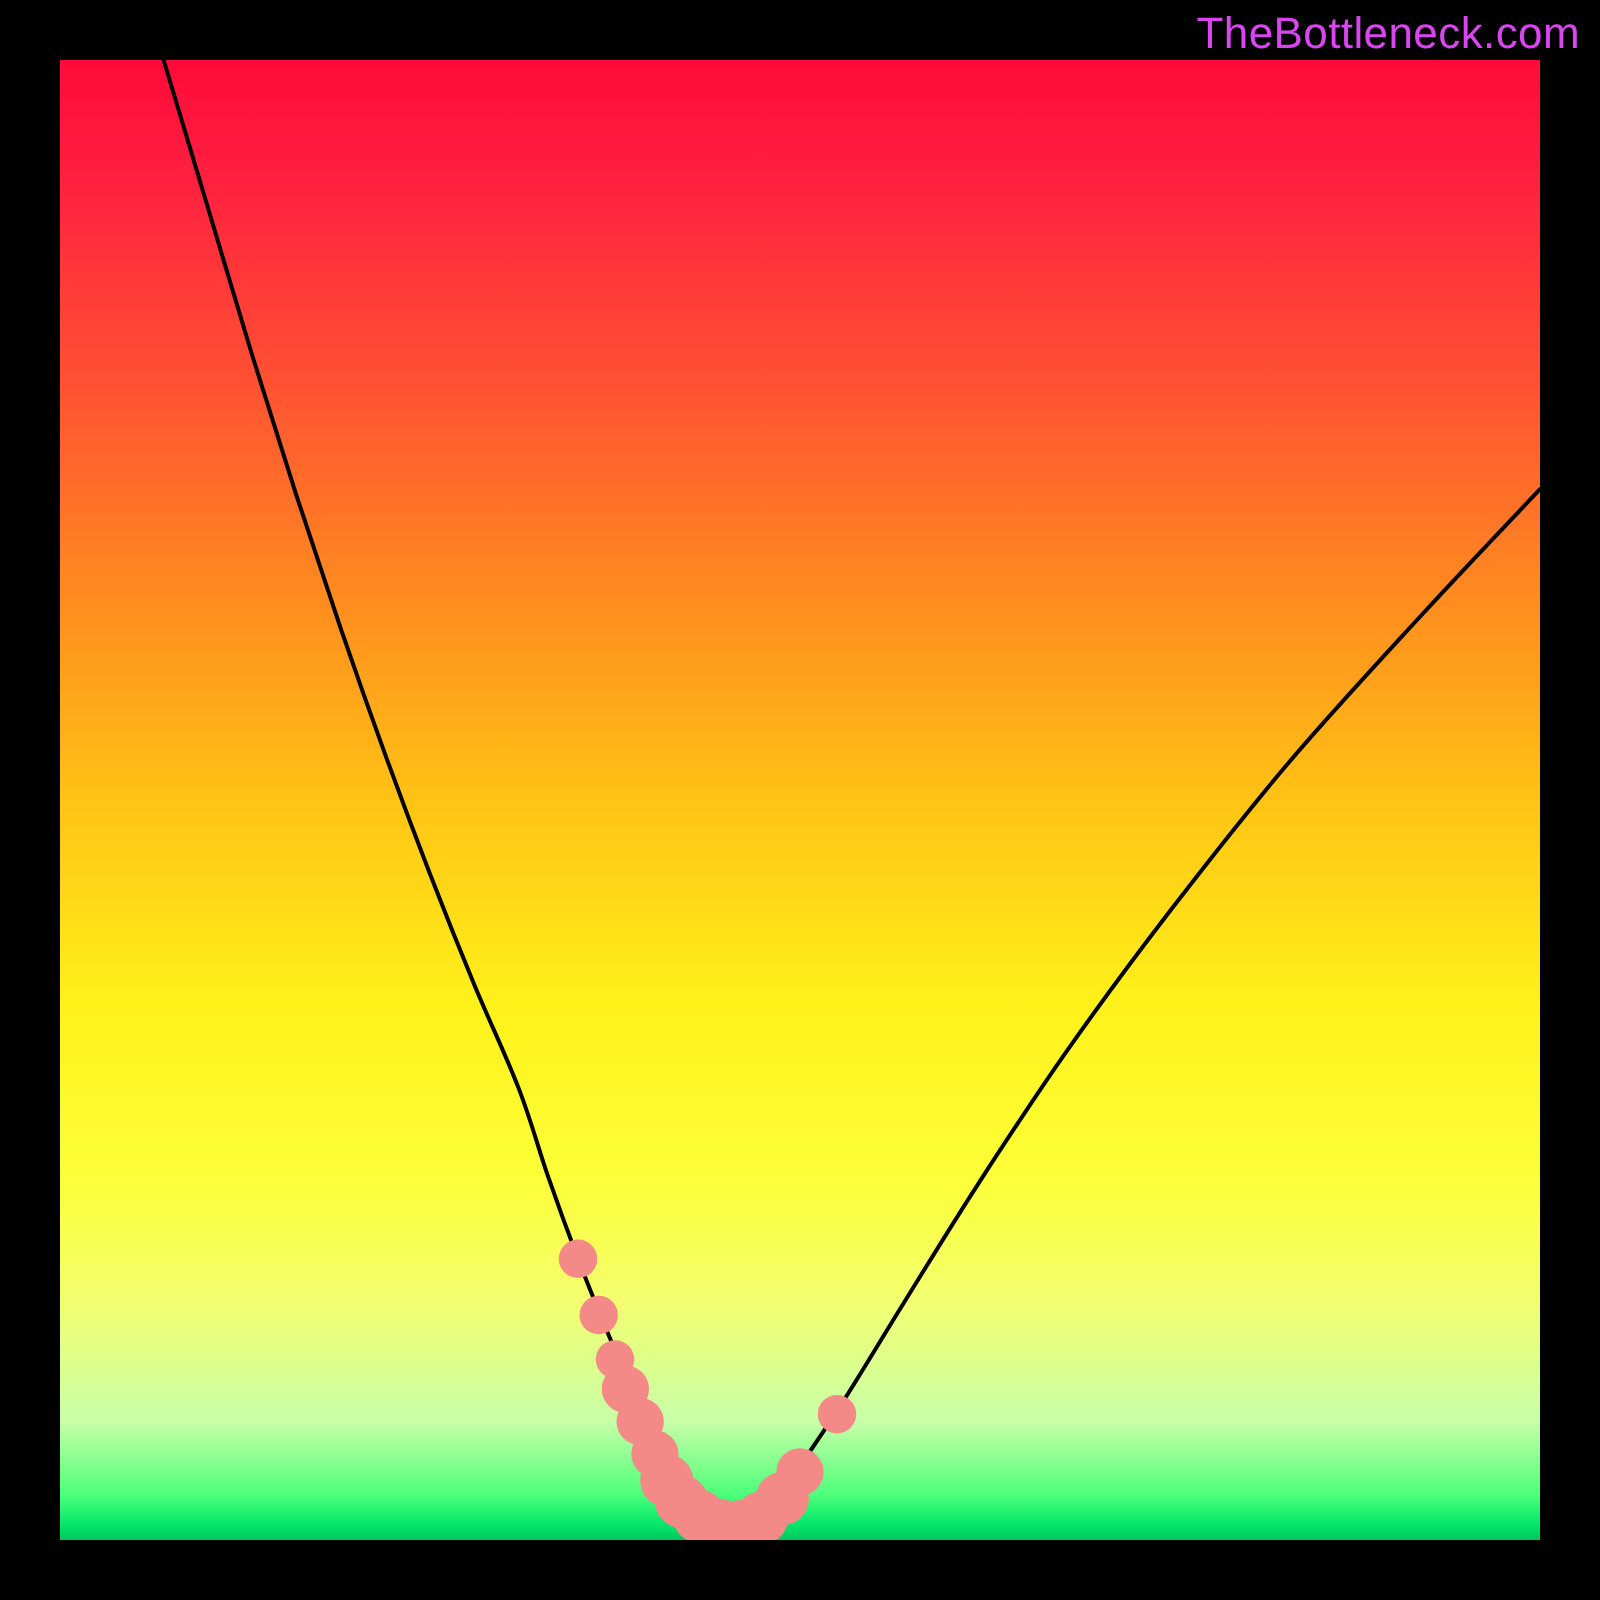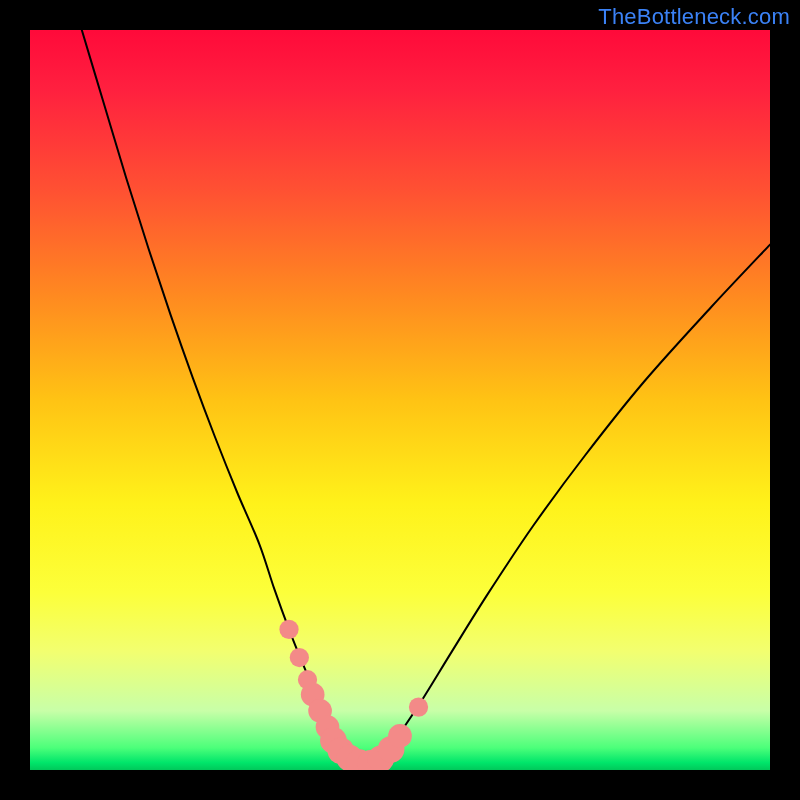--- a/index.html
+++ b/index.html
@@ -15,21 +15,21 @@
     position: absolute;
     left: 0; top: 0;
     width: 800px;
     height: 800px;
     background: #000;
   }
   .watermark {
     position: absolute;
     top: 4px;
     right: 10px;
-    color: #3b82f6;
+    color: #d946ef;
     font-size: 22px;
     font-weight: 500;
     letter-spacing: 0.2px;
     z-index: 20;
   }
   .plot {
     position: absolute;
     left: 30px;
     top: 30px;
     width: 740px;

